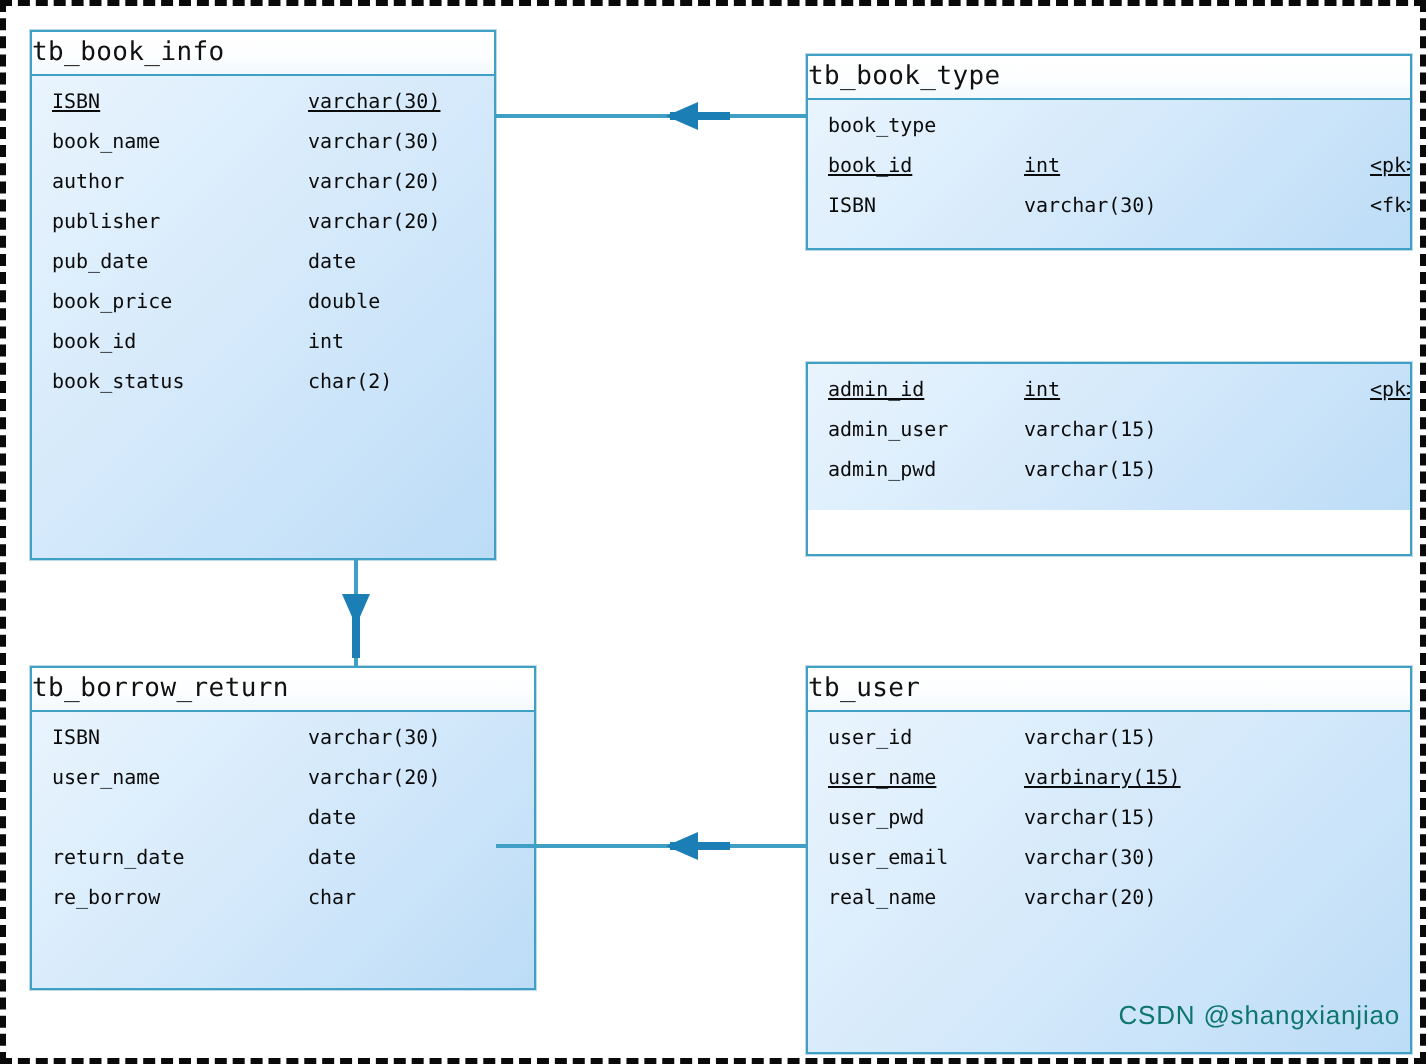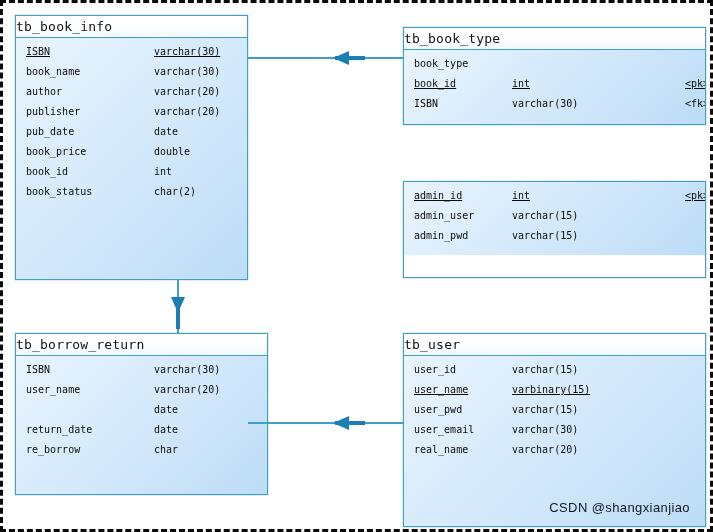--- a/index.html
+++ b/index.html
@@ -76,24 +76,24 @@
   .arrow-down{
     border-left:7px solid transparent;
     border-right:7px solid transparent;
     border-top:16px solid #1b7fb5;
   }
   .arrow-tail{position:absolute;background:#1b7fb5;}
 
   
   .watermark{
     position:absolute;
-    right:20px;bottom:14px;
+    right:10px;bottom:14px;
     font-family:"Liberation Sans","DejaVu Sans",sans-serif;
     font-size:13px;
-    color:#0f172a;
+    color:#0f766e;
     letter-spacing:.4px;
     white-space:nowrap;
     pointer-events:none;
   }
 </style>
 </head>
 <body>
 
 <div id="canvas">
 

